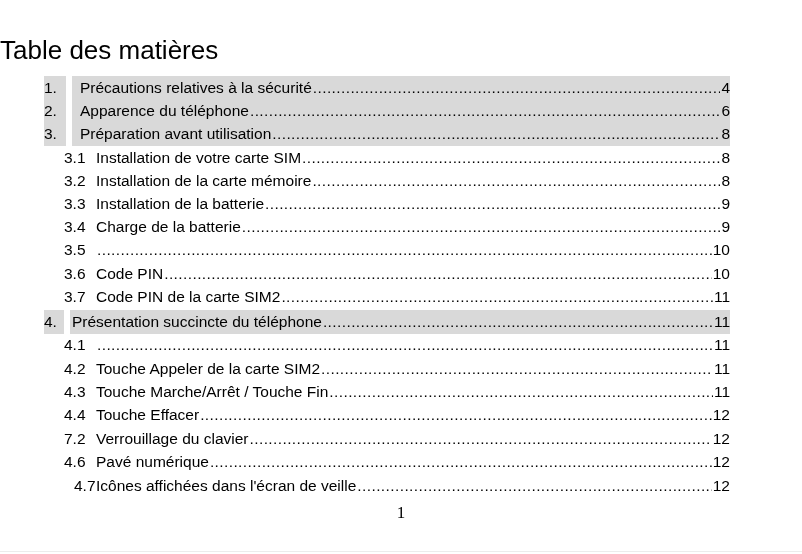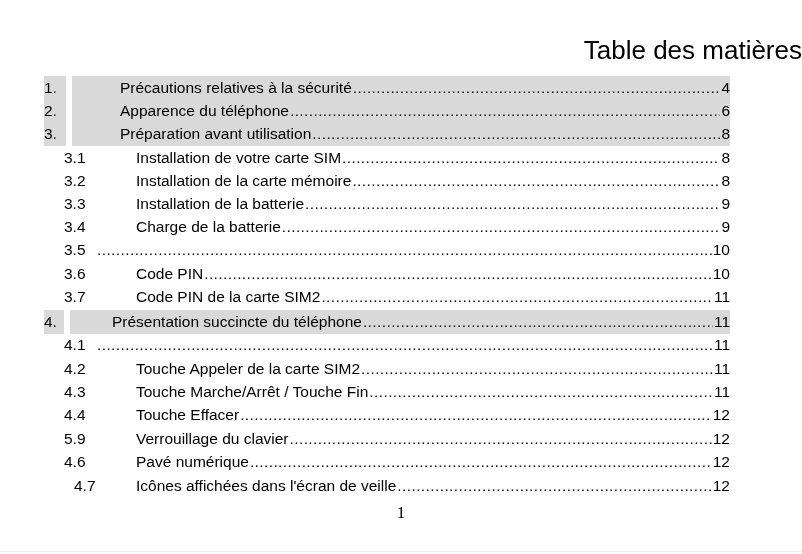--- a/index.html
+++ b/index.html
@@ -1,25 +1,25 @@
 <!DOCTYPE html>
 <html><head>
   <meta charset="utf-8">
   <style>
     html, body { margin: 0; padding: 0; background: #ffffff; }
     body { width: 802px; height: 554px; position: relative; overflow: hidden;
       font-family: "Liberation Sans", sans-serif; color: #000; }
-    .title { position: absolute; left: 0; width: 802px; top: 34px; text-align: right;
+    .title { position: absolute; left: 0; width: 802px; top: 34px; text-align: left;
       font-size: 26px; line-height: 32px; }
     .row { position: absolute; left: 0; width: 802px; height: 23px; font-size: 15.5px; line-height: 23px; }
     .shade-num { position: absolute; background: #d9d9d9; height: 24px; top: 0; }
     .shade-text { position: absolute; background: #d9d9d9; height: 24px; top: 0; }
     .num { position: absolute; top: 0; }
     .entry { position: absolute; top: 0; display: flex; align-items: baseline; }
-    .label { white-space: nowrap; margin-left: 40px; }
+    .label { white-space: nowrap; }
     .leader { flex: 1; overflow: hidden; white-space: nowrap; margin: 0 1px; letter-spacing: 0.4px; }
     .leader::after { content: "........................................................................................................................................................................................"; }
     .page { white-space: nowrap; }
     .footer-page { position: absolute; left: 0; width: 802px; top: 503px; text-align: center;
       font-family: "Liberation Serif", serif; font-size: 17px; }
     .bottom-line { position: absolute; left: 0; width: 802px; top: 551px; height: 1px; background: #ececec; }
   </style>
 </head>
 <body>
 
@@ -151,21 +151,21 @@
   </div>
   <div class="row" style="top:403px">
     <span class="num" style="left:64px">4.4</span>
     <div class="entry" style="left:96px;width:634px">
       <span class="label">Touche Effacer</span>
       <span class="leader"></span>
       <span class="page">12</span>
     </div>
   </div>
   <div class="row" style="top:427px">
-    <span class="num" style="left:64px">5.9</span>
+    <span class="num" style="left:64px">7.2</span>
     <div class="entry" style="left:96px;width:634px">
       <span class="label">Verrouillage du clavier</span>
       <span class="leader"></span>
       <span class="page">12</span>
     </div>
   </div>
   <div class="row" style="top:450px">
     <span class="num" style="left:64px">4.6</span>
     <div class="entry" style="left:96px;width:634px">
       <span class="label">Pavé numérique</span>

